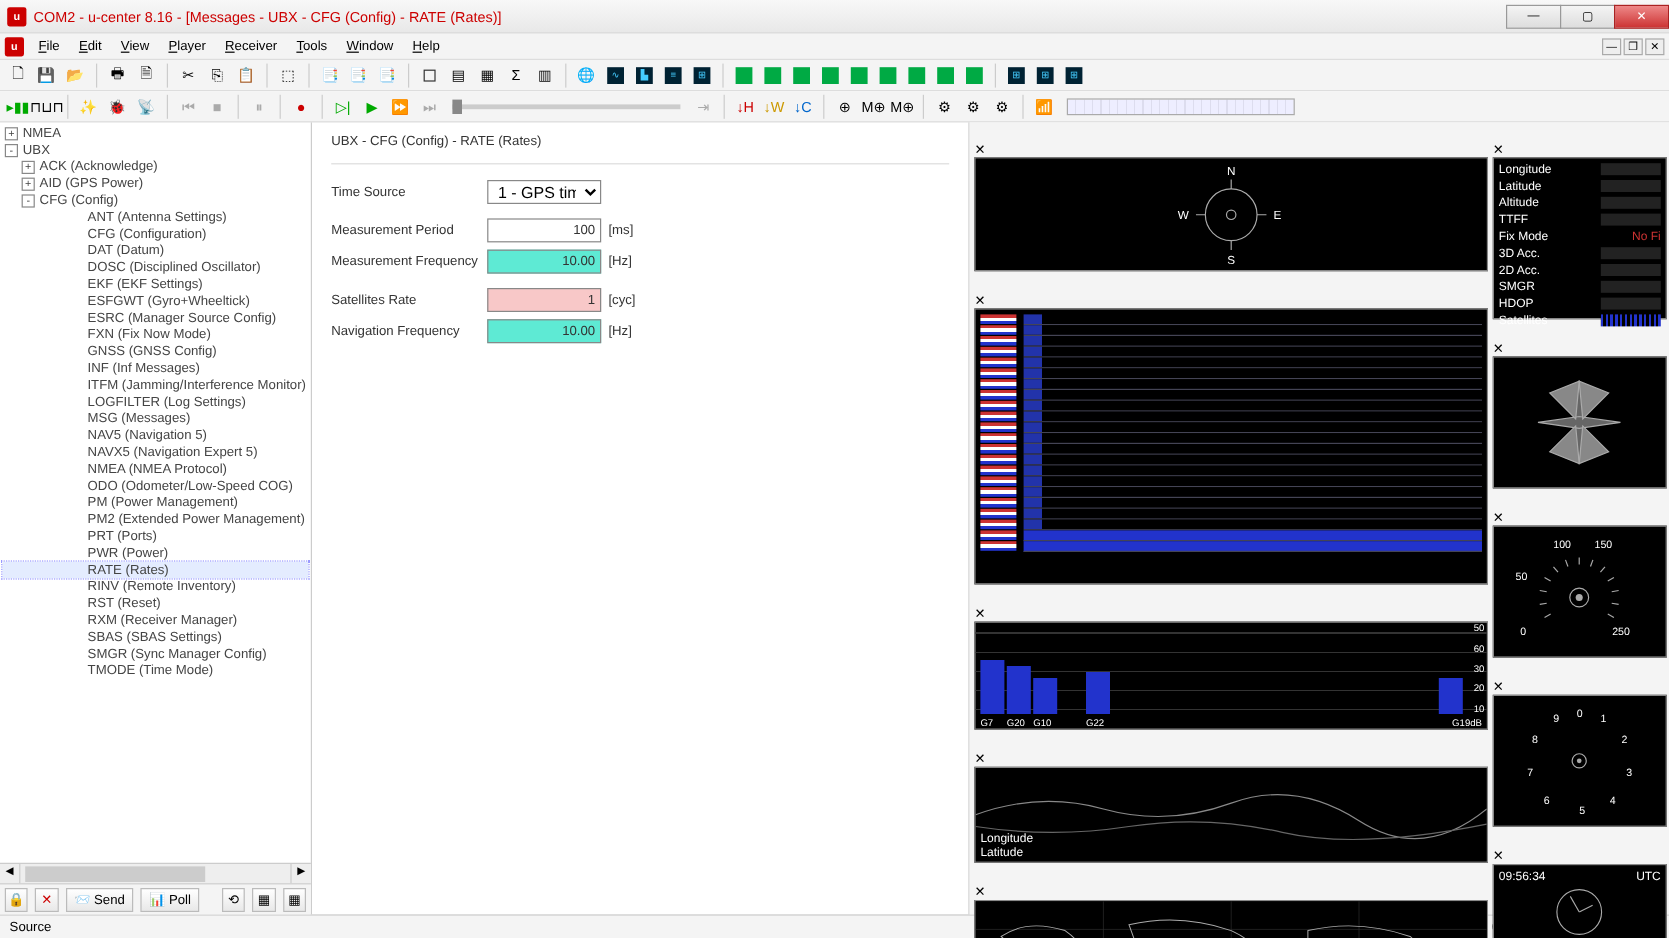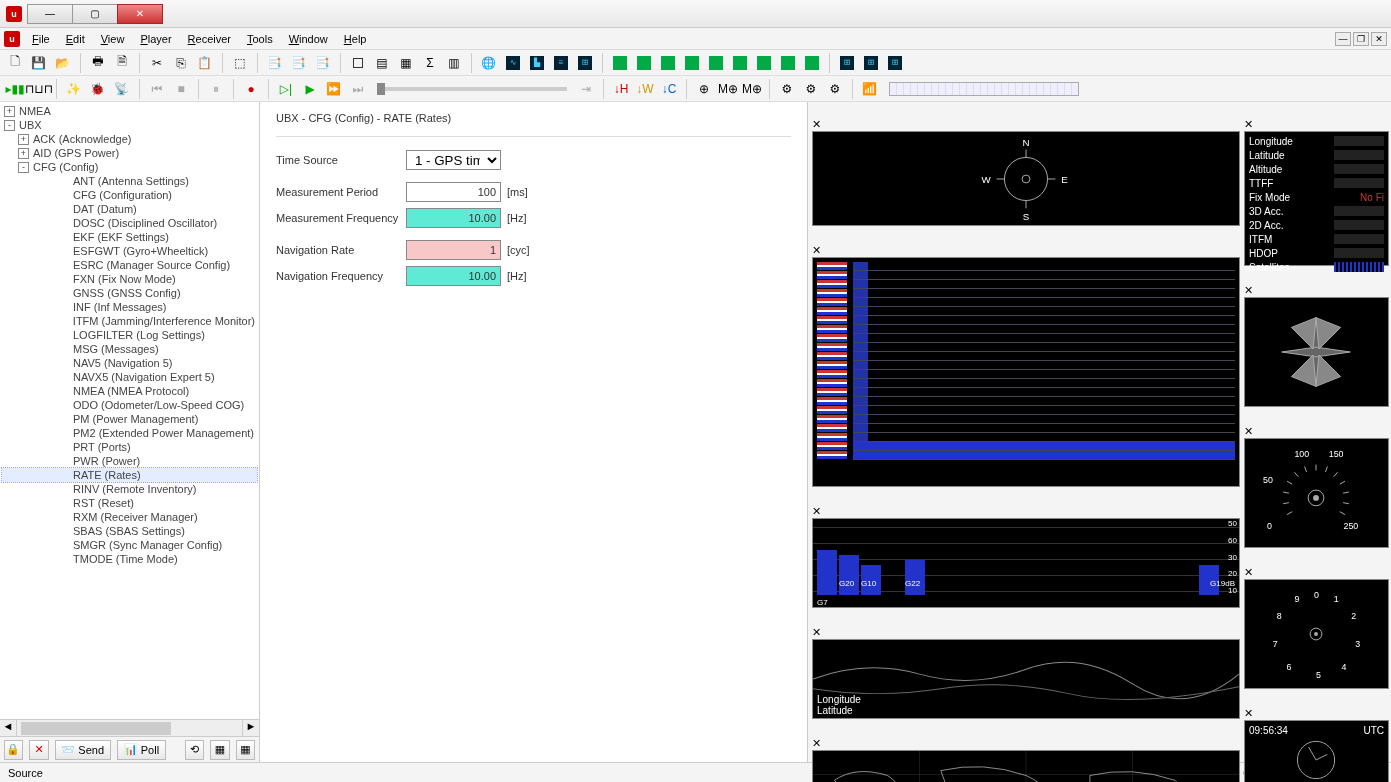--- a/index.html
+++ b/index.html
@@ -112,20 +112,21 @@
 
 ::-webkit-scrollbar{width:17px;height:17px;}
 ::-webkit-scrollbar-track{background:#eee;}
 ::-webkit-scrollbar-thumb{background:#ccc;border:1px solid #aaa;}
 </style>
 </head>
 <body>
 
 <div class="titlebar">
   <div class="icon">u</div>
+  <div class="title">COM2 - u-center 8.16 - [Messages - UBX - CFG (Config) - RATE (Rates)]</div>
   <div class="winbtns">
     <div class="winbtn">—</div>
     <div class="winbtn">▢</div>
     <div class="winbtn close">✕</div>
   </div>
 </div>
 
 <div class="menubar">
   <div class="uicon">u</div>
   <div id="menu-items"><span class="mi"><u>F</u>ile</span><span class="mi"><u>E</u>dit</span><span class="mi"><u>V</u>iew</span><span class="mi"><u>P</u>layer</span><span class="mi"><u>R</u>eceiver</span><span class="mi"><u>T</u>ools</span><span class="mi"><u>W</u>indow</span><span class="mi"><u>H</u>elp</span></div>
@@ -429,21 +430,21 @@
             <div class="ctl">100</div>
             <span class="unit">[ms]</span>
           </div>
           <div class="cfg-row">
             <label>Measurement Frequency</label>
             <div class="ctl readonly">10.00</div>
             <span class="unit">[Hz]</span>
           </div>
           <div style="height: 6px;"></div>
           <div class="cfg-row">
-            <label>Navigation Rate</label>
+            <label>Satellites Rate</label>
             <div class="ctl hl">1</div>
             <span class="unit">[cyc]</span>
           </div>
           <div class="cfg-row">
             <label>Navigation Frequency</label>
             <div class="ctl readonly">10.00</div>
             <span class="unit">[Hz]</span>
           </div>
         </div>
     </div>
@@ -512,21 +513,21 @@
             <div class="sb-bars" id="sb-bars">
                 <div class="sb-bar" style="height: 45px;"></div>
                 <div class="sb-bar" style="height: 40px;"></div>
                 <div class="sb-bar" style="height: 30px;"></div>
                 <div class="sb-bar" style="height: 0px;"></div>
                 <div class="sb-bar" style="height: 35px;"></div>
                 <div style="flex: 1 1 0%;"></div>
                 <div class="sb-bar" style="height: 30px;"></div>
               </div>
             <div class="sb-labels" id="sb-labels">
-                <div style="width: 22px; margin-top: 19px;">G7</div>
+                <div style="width: 22px;">G7</div>
                 <div style="width: 22px;">G20</div>
                 <div style="width: 22px;">G10</div>
                 <div style="width: 22px;"></div>
                 <div style="width: 22px;">G22</div>
                 <div style="flex: 1 1 0%;"></div>
                 <div>G19dB</div>
               </div>
           </div>
         </div>
       </div>
@@ -588,21 +589,21 @@
             </div>
             <div class="row">
               <span>3D Acc.</span>
               <span class="bar"></span>
             </div>
             <div class="row">
               <span>2D Acc.</span>
               <span class="bar"></span>
             </div>
             <div class="row">
-              <span>ITFM</span>
+              <span>SMGR</span>
               <span class="bar"></span>
             </div>
             <div class="row">
               <span>HDOP</span>
               <span class="bar"></span>
             </div>
             <div class="row">
               <span>Satellites</span>
               <span><span style="display:inline-block;width:50px;height:10px;background:repeating-linear-gradient(90deg,#23c 0 2px,#000 2px 4px);"></span></span>
             </div>

